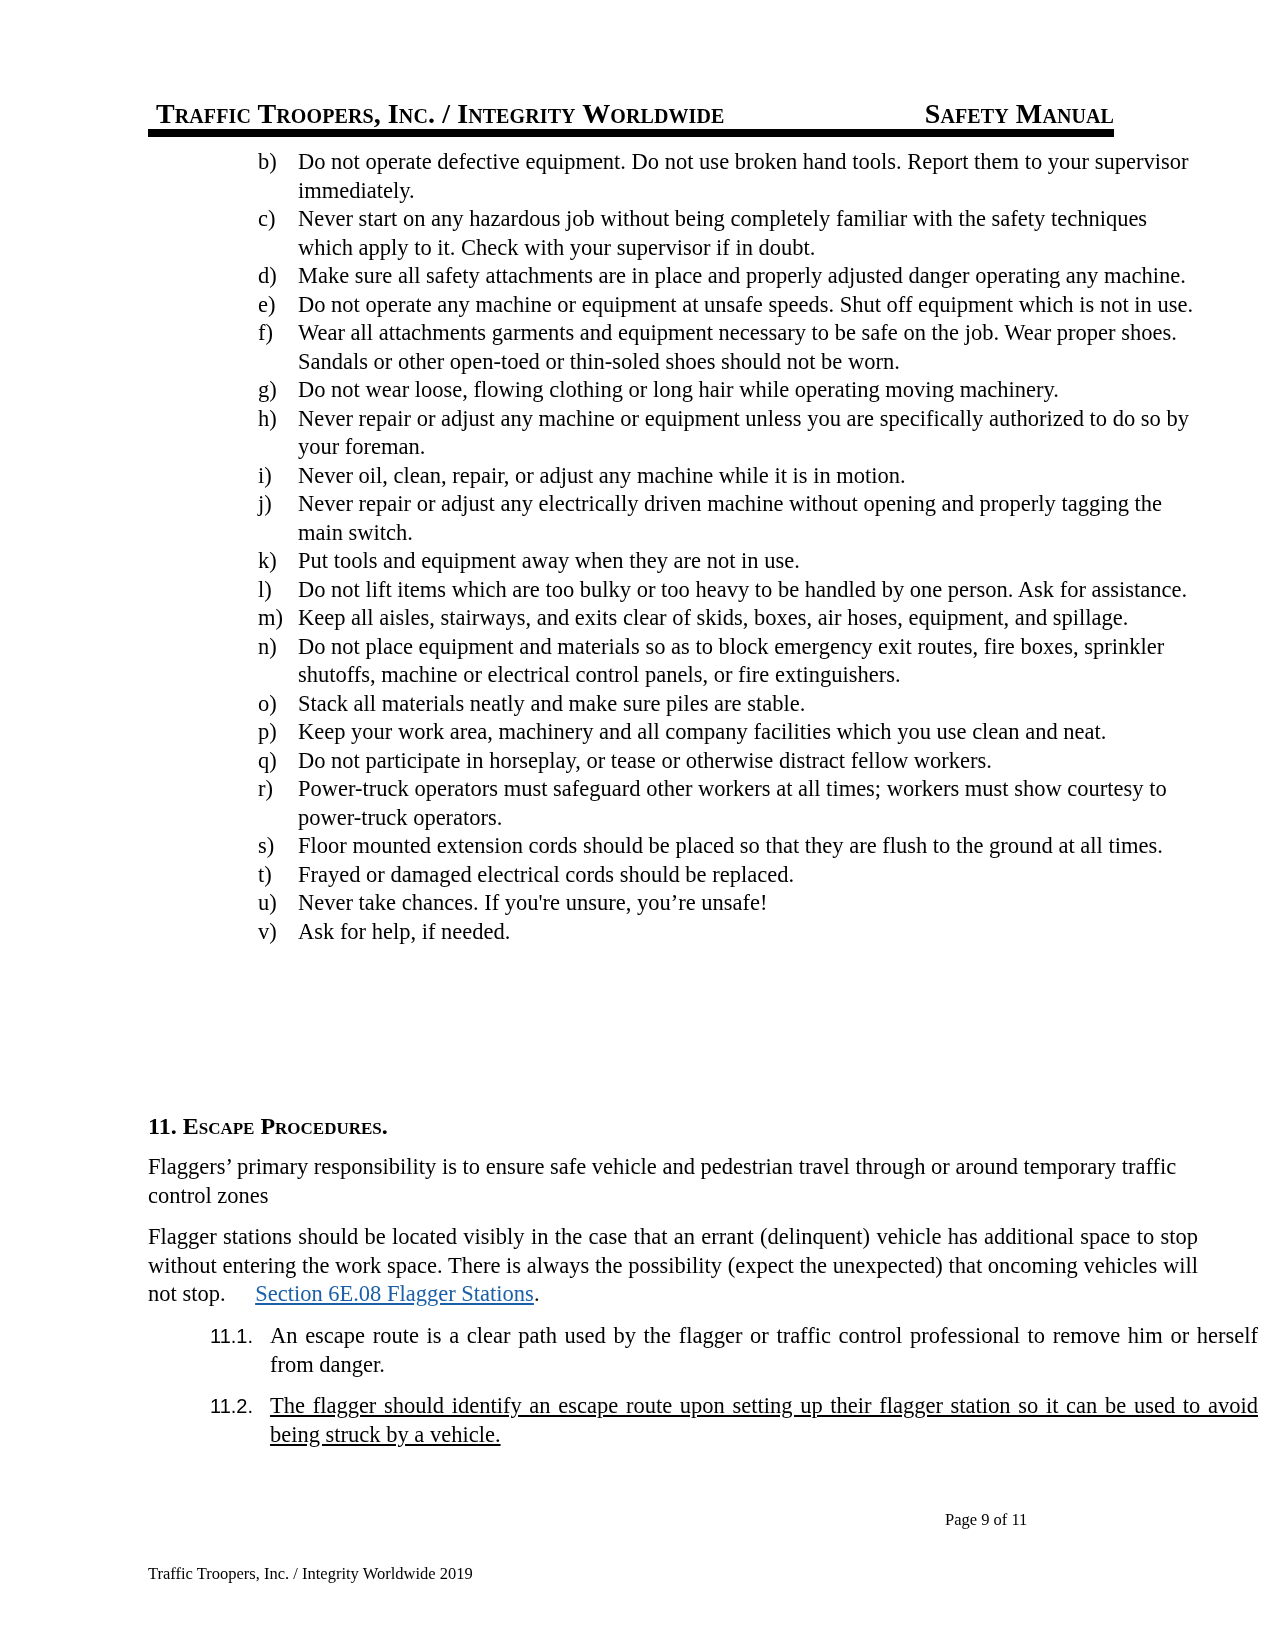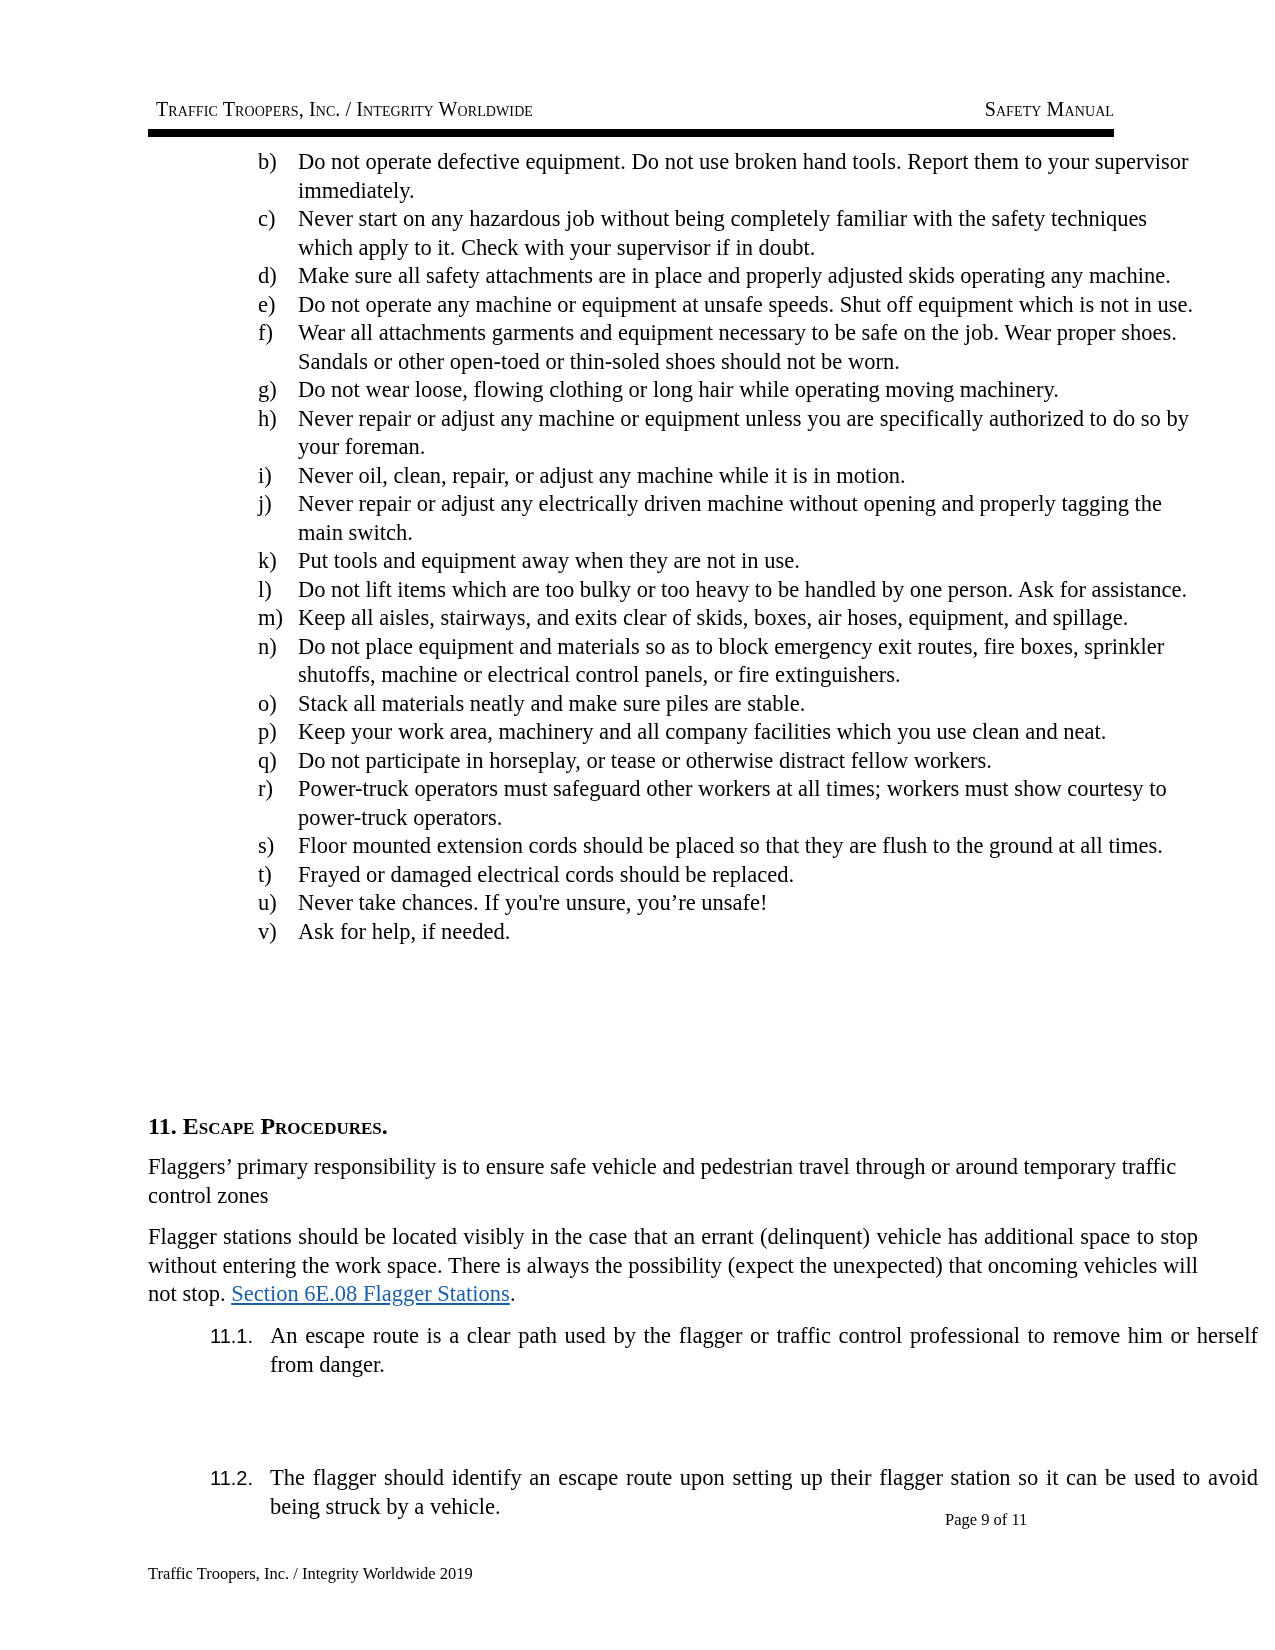--- a/index.html
+++ b/index.html
@@ -1,42 +1,42 @@
 <!DOCTYPE html>
 <html><head>
   <meta charset="utf-8">
   <style>
     html, body { margin: 0; padding: 0; background: #ffffff; }
     body { width: 1275px; height: 1650px; position: relative; overflow: hidden;
            font-family: "Liberation Serif", "DejaVu Serif", serif; color: #000; }
 
     .header { position: absolute; left: 148px; top: 98px; width: 966px; height: 22px; }
-    .header-left, .header-right { position: absolute; top: 0; font-weight: normal;
-           font-variant: small-caps; font-size: 20px; letter-spacing: 0.1px; text-align: right; }
+    .header-left, .header-right { position: absolute; top: 0; font-weight: bold;
+           font-variant: small-caps; font-size: 28px; letter-spacing: 0.1px; text-align: right; }
     .header-left { left: 8px; }
     .header-right { right: 0; }
     .header-rule { position: absolute; left: 148px; top: 129px; width: 966px; height: 8px; background: #000; }
 
     .list { position: absolute; left: 258px; top: 148px; width: 940px; margin: 0; padding: 0; list-style: none; }
     .list li { position: relative; padding-left: 40px; font-size: 22.5px; line-height: 28.5px; }
     .list li .marker { position: absolute; left: 0; top: 0; }
     .list li .txt { display: block; }
 
     .section-heading { position: absolute; left: 148px; top: 1113px; font-weight: bold;
            font-variant: small-caps; font-size: 24px; }
 
     .para { position: absolute; left: 148px; width: 1050px; font-size: 22.5px; line-height: 28.5px; text-align: justify; }
     .para1 { top: 1153px; text-align: left; }
     .para2 { top: 1223px; }
-    .link { color: #1a5fa8; text-decoration: underline; }
+    .link { color: #1a5fa8; text-decoration: underline; margin-left: 24px; }
 
     .sub { position: absolute; left: 210px; width: 988px; padding-left: 60px; font-size: 22.5px; line-height: 28.5px; text-align: justify; }
     .sub .num { position: absolute; left: 0; top: 0; font-family: "Liberation Sans", "DejaVu Sans", sans-serif; font-size: 20px; }
     .sub1 { top: 1322px; }
-    .sub2 { top: 1464px; }
+    .sub2 { top: 1392px; text-decoration: underline; }
 
     .footer-left { position: absolute; left: 148px; top: 1564px; font-size: 16.5px; }
     .footer-right { position: absolute; left: 945px; top: 1510px; font-size: 16.5px; }
   </style>
 </head>
 <body>
 
 <div class="header">
   <span class="header-left">Traffic Troopers, Inc. / Integrity Worldwide</span>
   <span class="header-right">Safety Manual</span>
@@ -47,21 +47,21 @@
     <li>
       <span class="marker">b)</span>
       <span class="txt">Do not operate defective equipment.  Do not use broken hand tools.  Report them to your supervisor immediately.</span>
     </li>
     <li>
       <span class="marker">c)</span>
       <span class="txt">Never start on any hazardous job without being completely familiar with the safety techniques which apply to it.  Check with your supervisor if in doubt.</span>
     </li>
     <li>
       <span class="marker">d)</span>
-      <span class="txt">Make sure all safety attachments are in place and properly adjusted skids operating any machine.</span>
+      <span class="txt">Make sure all safety attachments are in place and properly adjusted danger operating any machine.</span>
     </li>
     <li>
       <span class="marker">e)</span>
       <span class="txt">Do not operate any machine or equipment at unsafe speeds.  Shut off equipment which is not in use.</span>
     </li>
     <li>
       <span class="marker">f)</span>
       <span class="txt">Wear all attachments garments and equipment necessary to be safe on the job.  Wear proper shoes. Sandals or other open-toed or thin-soled shoes should not be worn.</span>
     </li>
     <li>

